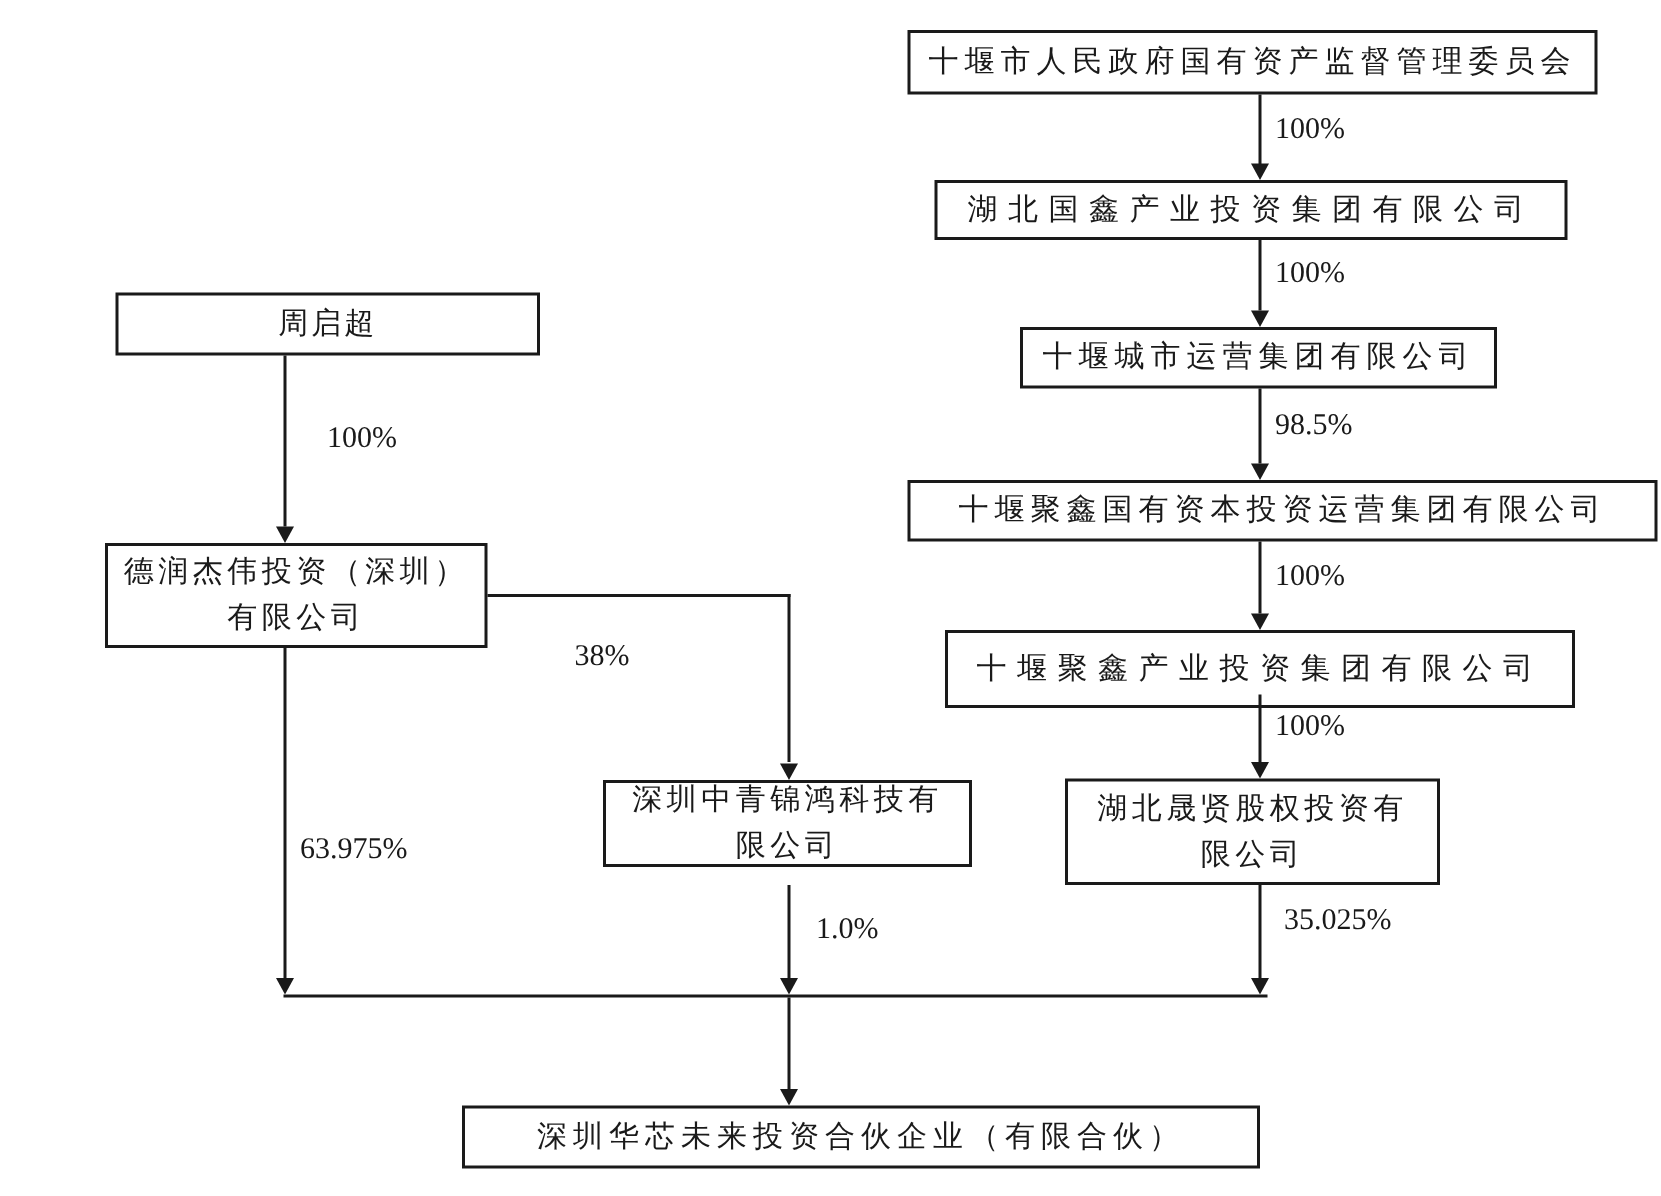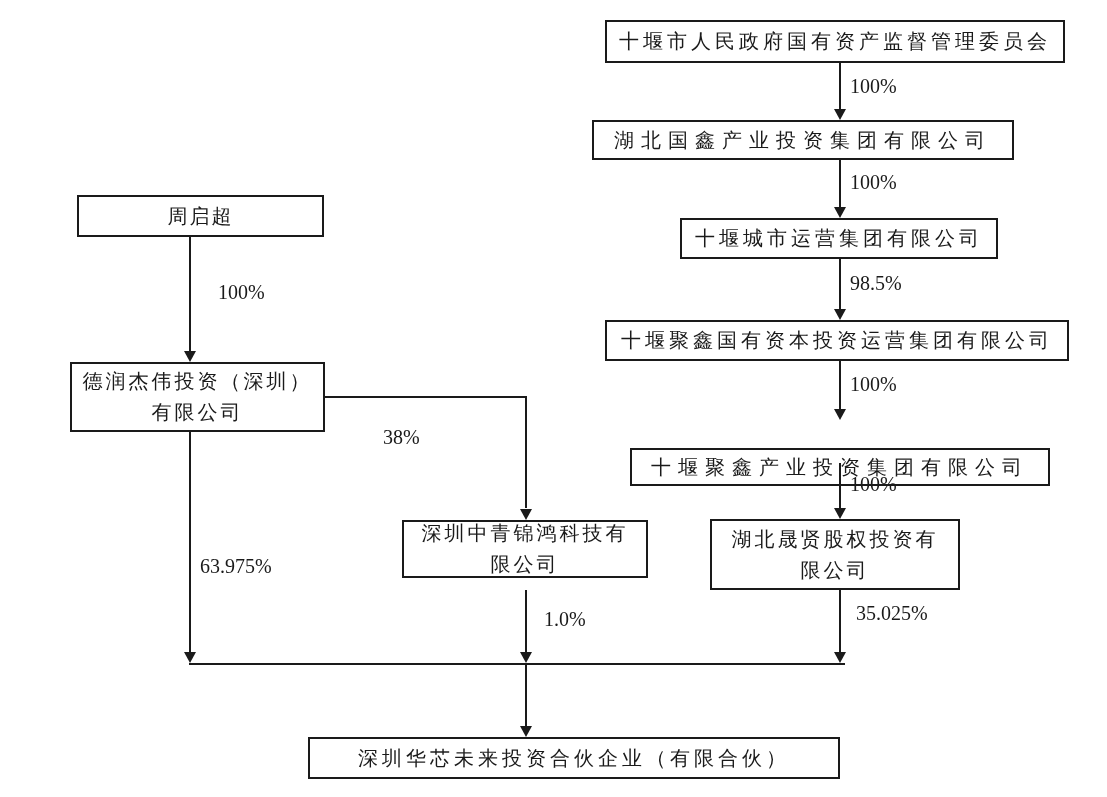--- a/index.html
+++ b/index.html
@@ -58,32 +58,32 @@
     white-space: nowrap;
   }
 </style>
 </head>
 <body>
 
 <div id="canvas">
 
   <div class="node ls4" style="left:605px; top:20px;  width:460px; height:43px;">十堰市人民政府国有资产监督管理委员会</div>
 
-  <div class="node ls7" style="left:592px; top:120px; width:422px; height:40px;">湖北国鑫产业投资集团有限公司</div>
+  <div class="node ls7" style="left:623px; top:120px; width:422px; height:40px;">湖北国鑫产业投资集团有限公司</div>
 
   <div class="node ls4" style="left:680px; top:218px; width:318px; height:41px;">十堰城市运营集团有限公司</div>
 
-  <div class="node ls4" style="left:605px; top:320px; width:464px; height:41px;">十堰聚鑫国有资本投资运营集团有限公司</div>
+  <div class="node ls4" style="left:605px; top:320px; width:500px; height:41px;">十堰聚鑫国有资本投资运营集团有限公司</div>
 
-  <div class="node ls7" style="left:630px; top:420px; width:420px; height:38px;margin-top:28px;">十堰聚鑫产业投资集团有限公司</div>
+  <div class="node ls7" style="left:630px; top:420px; width:420px; height:52px;">十堰聚鑫产业投资集团有限公司</div>
 
   <div class="node ls3" style="left:710px; top:519px; width:250px; height:71px;">湖北晟贤股权投资有
 限公司</div>
 
-  <div class="node ls2" style="left:77px;  top:195px; width:247px; height:42px;">周启超</div>
+  <div class="node ls2" style="left:77px;  top:195px; width:283px; height:42px;">周启超</div>
 
   <div class="node ls3" style="left:70px;  top:362px; width:255px; height:70px;">德润杰伟投资（深圳）
 有限公司</div>
 
   <div class="node ls3" style="left:402px; top:520px; width:246px; height:58px;">深圳中青锦鸿科技有
 限公司</div>
 
   <div class="node ls4" style="left:308px; top:737px; width:532px; height:42px;">深圳华芯未来投资合伙企业（有限合伙）</div>
 
   <div class="vline" style="left:839px; top:63px;  height:47px;"></div>

